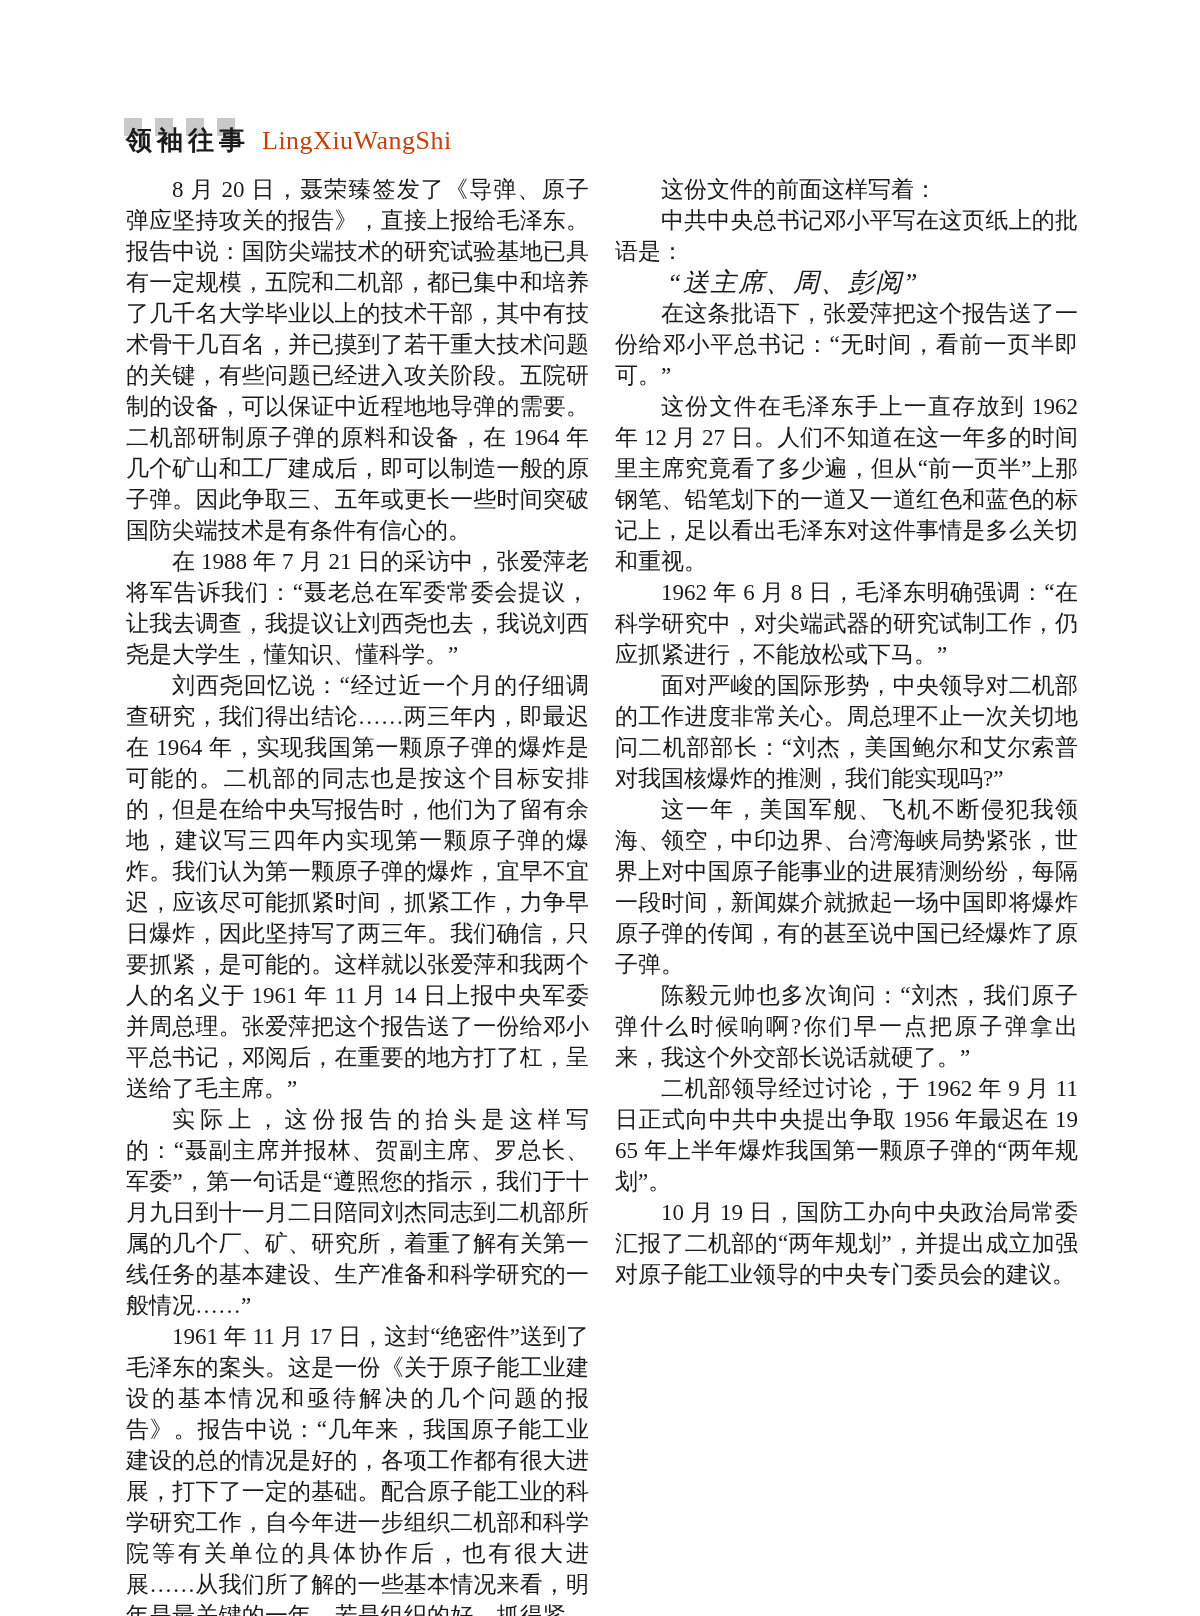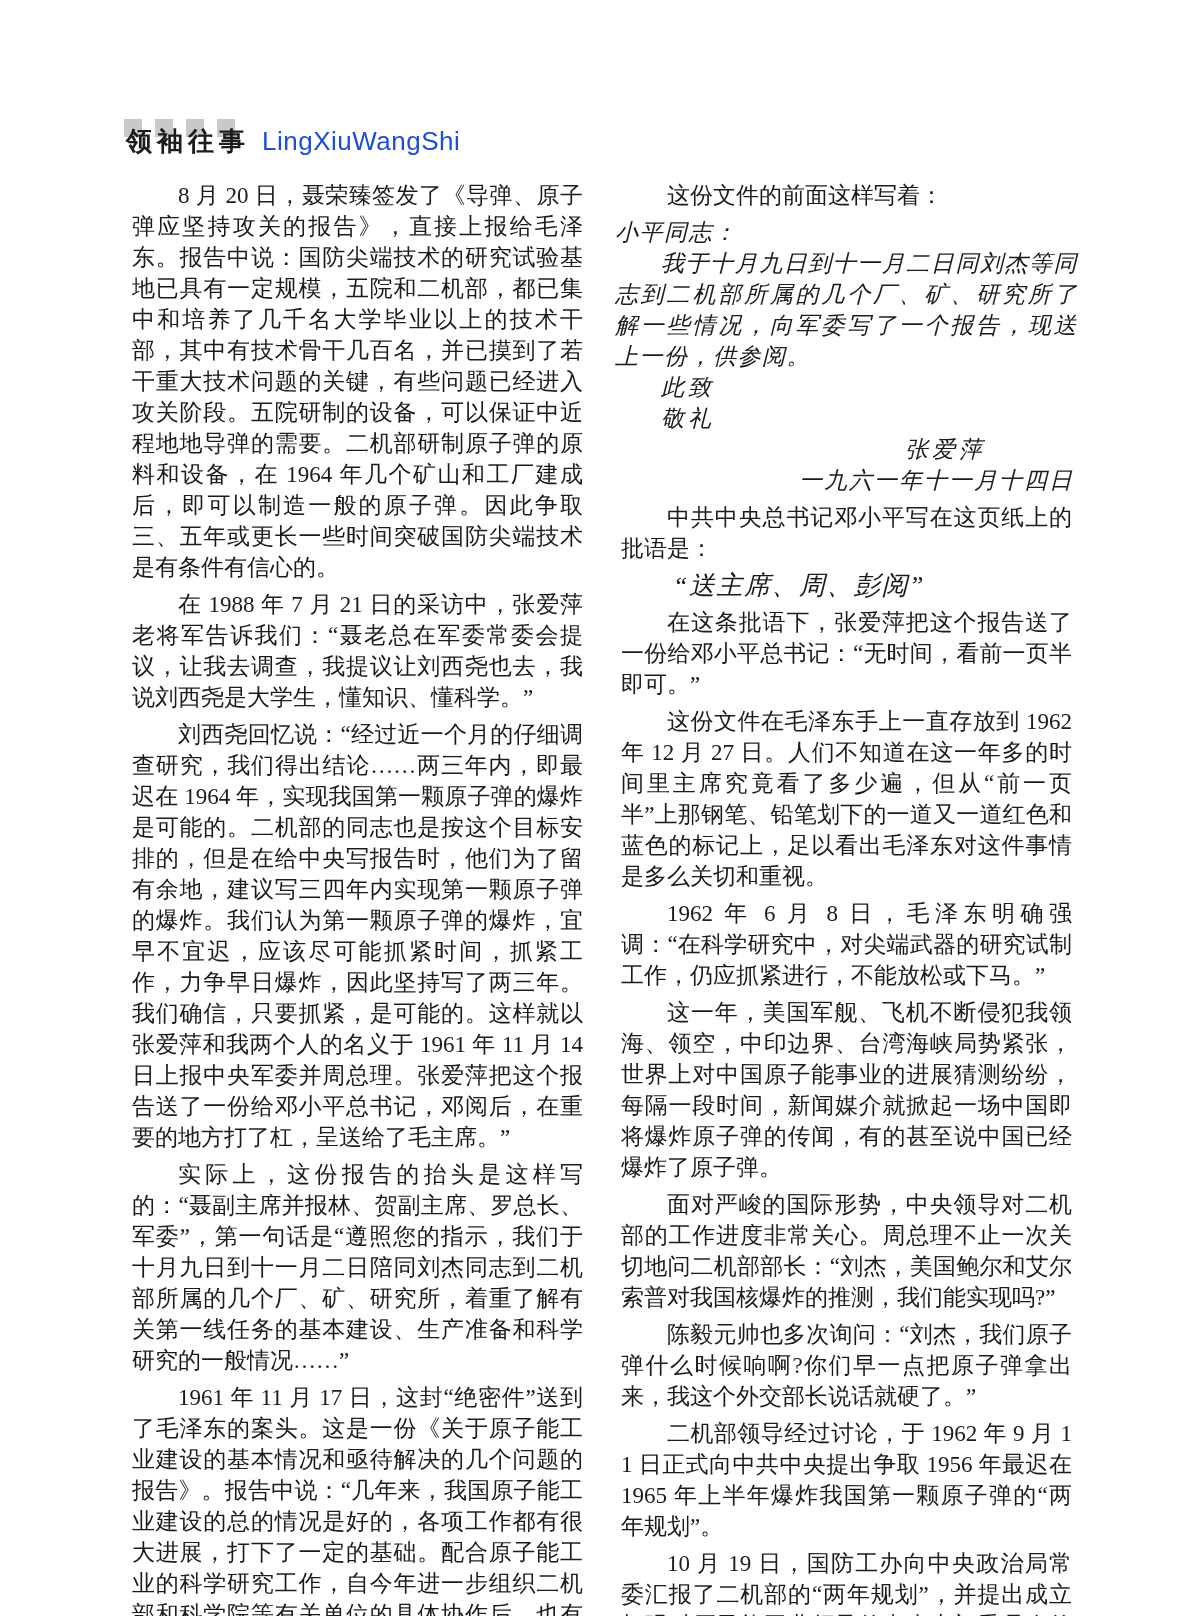--- a/index.html
+++ b/index.html
@@ -43,39 +43,39 @@
     background:#c9c9c9;
     z-index:0;
   }
   .hchar .ch{
     position:relative;
     z-index:1;
     font-weight:bold;
     font-style:normal;
   }
   .title-en{
-    font-family:Liberation Sans, sans-serif;
+    font-family:Liberation Serif, serif;
     font-size:26px;
-    color:#1d4ed8;
+    color:#c2410c;
     letter-spacing:0.5px;
   }
   
   .columns{
     display:flex;
     gap:26px;
   }
   .col{
     flex:1;
     font-size:23px;
     line-height:31px;
     text-align:justify;
     text-justify:inter-ideograph;
     word-break:break-all;
   }
-  .col p{margin:6px;text-indent:2em;}
+  .col p{margin:0;text-indent:2em;}
   .col p.noindent{text-indent:0;}
   .kaiti{
     font-style:italic;
     letter-spacing:1.5px;
   }
   .letter p{margin:0;}
   .letter .salutation{text-indent:0;}
   .letter .body{text-indent:2em;}
   .letter .closing{text-indent:2em;letter-spacing:4px;}
   .letter .sig{text-align:right;text-indent:0;padding-right:92px;letter-spacing:4px;}
@@ -103,36 +103,28 @@
       <p>8 月 20 日，聂荣臻签发了《导弹、原子弹应坚持攻关的报告》，直接上报给毛泽东。报告中说：国防尖端技术的研究试验基地已具有一定规模，五院和二机部，都已集中和培养了几千名大学毕业以上的技术干部，其中有技术骨干几百名，并已摸到了若干重大技术问题的关键，有些问题已经进入攻关阶段。五院研制的设备，可以保证中近程地地导弹的需要。二机部研制原子弹的原料和设备，在 1964 年几个矿山和工厂建成后，即可以制造一般的原子弹。因此争取三、五年或更长一些时间突破国防尖端技术是有条件有信心的。</p>
       <p>在 1988 年 7 月 21 日的采访中，张爱萍老将军告诉我们：“聂老总在军委常委会提议，让我去调查，我提议让刘西尧也去，我说刘西尧是大学生，懂知识、懂科学。”</p>
       <p>刘西尧回忆说：“经过近一个月的仔细调查研究，我们得出结论……两三年内，即最迟在 1964 年，实现我国第一颗原子弹的爆炸是可能的。二机部的同志也是按这个目标安排的，但是在给中央写报告时，他们为了留有余地，建议写三四年内实现第一颗原子弹的爆炸。我们认为第一颗原子弹的爆炸，宜早不宜迟，应该尽可能抓紧时间，抓紧工作，力争早日爆炸，因此坚持写了两三年。我们确信，只要抓紧，是可能的。这样就以张爱萍和我两个人的名义于 1961 年 11 月 14 日上报中央军委并周总理。张爱萍把这个报告送了一份给邓小平总书记，邓阅后，在重要的地方打了杠，呈送给了毛主席。”</p>
       <p>实际上，这份报告的抬头是这样写的：“聂副主席并报林、贺副主席、罗总长、军委”，第一句话是“遵照您的指示，我们于十月九日到十一月二日陪同刘杰同志到二机部所属的几个厂、矿、研究所，着重了解有关第一线任务的基本建设、生产准备和科学研究的一般情况……”</p>
       <p>1961 年 11 月 17 日，这封“绝密件”送到了毛泽东的案头。这是一份《关于原子能工业建设的基本情况和亟待解决的几个问题的报告》。报告中说：“几年来，我国原子能工业建设的总的情况是好的，各项工作都有很大进展，打下了一定的基础。配合原子能工业的科学研究工作，自今年进一步组织二机部和科学院等有关单位的具体协作后，也有很大进展……从我们所了解的一些基本情况来看，明年是最关键的一年。若是组织的好，抓得紧，有关措施</p>
     </div>
 
     <div class="col">
       <p>这份文件的前面这样写着：</p>
 
-      <div class="letter kaiti">
-        <p class="salutation">小平同志：</p>
-        <p class="body">我于十月九日到十一月二日同刘杰等同志到二机部所属的几个厂、矿、研究所了解一些情况，向军委写了一个报告，现送上一份，供参阅。</p>
-        <p class="closing">此致</p>
-        <p class="closing">敬礼</p>
-        <p class="sig">张爱萍</p>
-        <p class="sigdate">一九六一年十一月十四日</p>
-      </div>
 
       <p>中共中央总书记邓小平写在这页纸上的批语是：</p>
       <p class="kaiti piyu">“送主席、周、彭阅”</p>
       <p>在这条批语下，张爱萍把这个报告送了一份给邓小平总书记：“无时间，看前一页半即可。”</p>
       <p>这份文件在毛泽东手上一直存放到 1962 年 12 月 27 日。人们不知道在这一年多的时间里主席究竟看了多少遍，但从“前一页半”上那钢笔、铅笔划下的一道又一道红色和蓝色的标记上，足以看出毛泽东对这件事情是多么关切和重视。</p>
       <p>1962 年 6 月 8 日，毛泽东明确强调：“在科学研究中，对尖端武器的研究试制工作，仍应抓紧进行，不能放松或下马。”</p>
+      <p>面对严峻的国际形势，中央领导对二机部的工作进度非常关心。周总理不止一次关切地问二机部部长：“刘杰，美国鲍尔和艾尔索普对我国核爆炸的推测，我们能实现吗?”</p>
       <p>这一年，美国军舰、飞机不断侵犯我领海、领空，中印边界、台湾海峡局势紧张，世界上对中国原子能事业的进展猜测纷纷，每隔一段时间，新闻媒介就掀起一场中国即将爆炸原子弹的传闻，有的甚至说中国已经爆炸了原子弹。</p>
-      <p>面对严峻的国际形势，中央领导对二机部的工作进度非常关心。周总理不止一次关切地问二机部部长：“刘杰，美国鲍尔和艾尔索普对我国核爆炸的推测，我们能实现吗?”</p>
       <p>陈毅元帅也多次询问：“刘杰，我们原子弹什么时候响啊?你们早一点把原子弹拿出来，我这个外交部长说话就硬了。”</p>
       <p>二机部领导经过讨论，于 1962 年 9 月 11 日正式向中共中央提出争取 1956 年最迟在 1965 年上半年爆炸我国第一颗原子弹的“两年规划”。</p>
       <p>10 月 19 日，国防工办向中央政治局常委汇报了二机部的“两年规划”，并提出成立加强对原子能工业领导的中央专门委员会的建议。</p>
     </div>
 
   </div>
 
 </div>
 
 </body></html>

